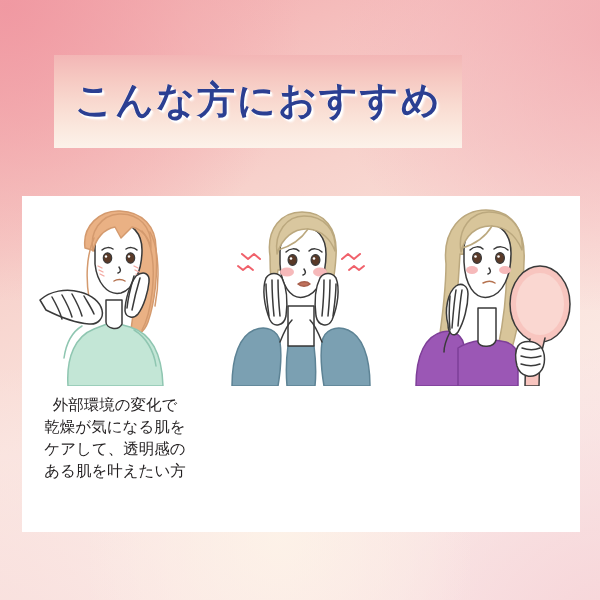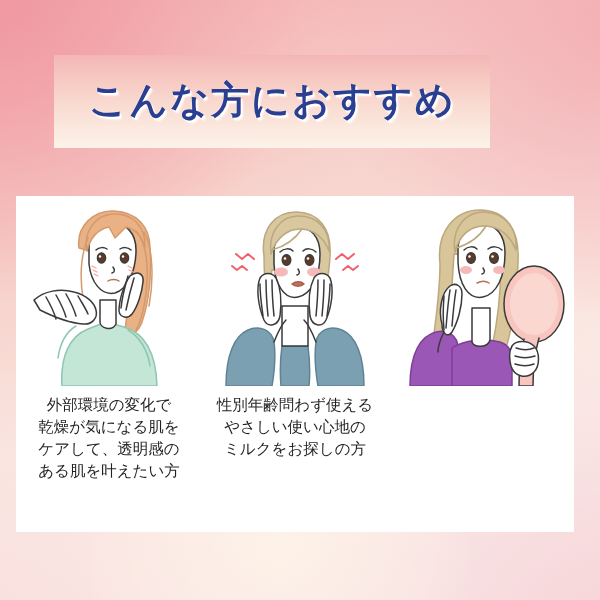--- a/index.html
+++ b/index.html
@@ -60,21 +60,20 @@
 
   
   .banner {
     position: absolute;
     left: 54px;
     top: 55px;
     width: 408px;
     height: 93px;
     background: linear-gradient(180deg, #f4b9b8 0%, #f6cac3 26%, #f9ddd2 56%, #fbead f 80%, #fcf2e9 100%);
     background: linear-gradient(180deg, #f3b6b6 0%, #f6c9c2 26%, #f9dcd2 56%, #fbe9df 80%, #fcf2ea 100%);
-    padding-left: 28px;
   }
   .banner-title {
     position: absolute;
     left: 0; right: 0;
     top: 50%;
     transform: translateY(-52%);
     text-align: center;
     font-family: "DejaVu Sans", "Liberation Sans", sans-serif;
     font-size: 38px;
     font-weight: 700;
@@ -88,21 +87,21 @@
   }
 
   
   .cards {
     position: absolute;
     left: 16px;
     top: 196px;
     width: 564px;
     height: 336px;
     display: flex;
-    justify-content: flex-start;
+    justify-content: flex-end;
     border-radius: 29px;
   }
   .card {
     position: relative;
     width: 186px;
     height: 336px;
     background: #ffffff;
     display: flex;
     flex-direction: column;
     align-items: center;
@@ -256,23 +255,20 @@
 
             <g stroke="#f0616b" stroke-width="2" fill="none">
               <path d="M34 58 l6 5 l6 -5 l6 5"></path>
               <path d="M30 70 l5 4 l5 -4 l5 4"></path>
               <path d="M152 58 l-6 5 l-6 -5 l-6 5"></path>
               <path d="M156 70 l-5 4 l-5 -4 l-5 4"></path>
             </g>
           </g>
         </svg>
       </div>
-      <div class="card-text">性別年齢問わず使える
-やさしい使い心地の
-ミルクをお探しの方</div>
     </div>
 
     <div class="card card-3">
       <div class="card-illu">
         <svg viewBox="0 0 186 190" xmlns="http://www.w3.org/2000/svg">
           <g fill="none" stroke="#3a3a3a" stroke-width="1.5" stroke-linecap="round" stroke-linejoin="round">
 
             <path d="M52 68 C48 34 68 14 92 14 C118 14 132 34 130 66 C129 100 124 132 118 152 L104 152 C110 122 114 88 112 60 L66 58 C64 90 62 126 58 152 L44 152 C48 124 52 94 52 68 Z" fill="#d8c59a" stroke="#bba87e"></path>
 
             <path d="M22 190 C22 158 32 140 48 136 C60 133 70 140 70 152 C70 168 68 182 66 190 Z" fill="#9b57b5" stroke="#7e3f98"></path>

